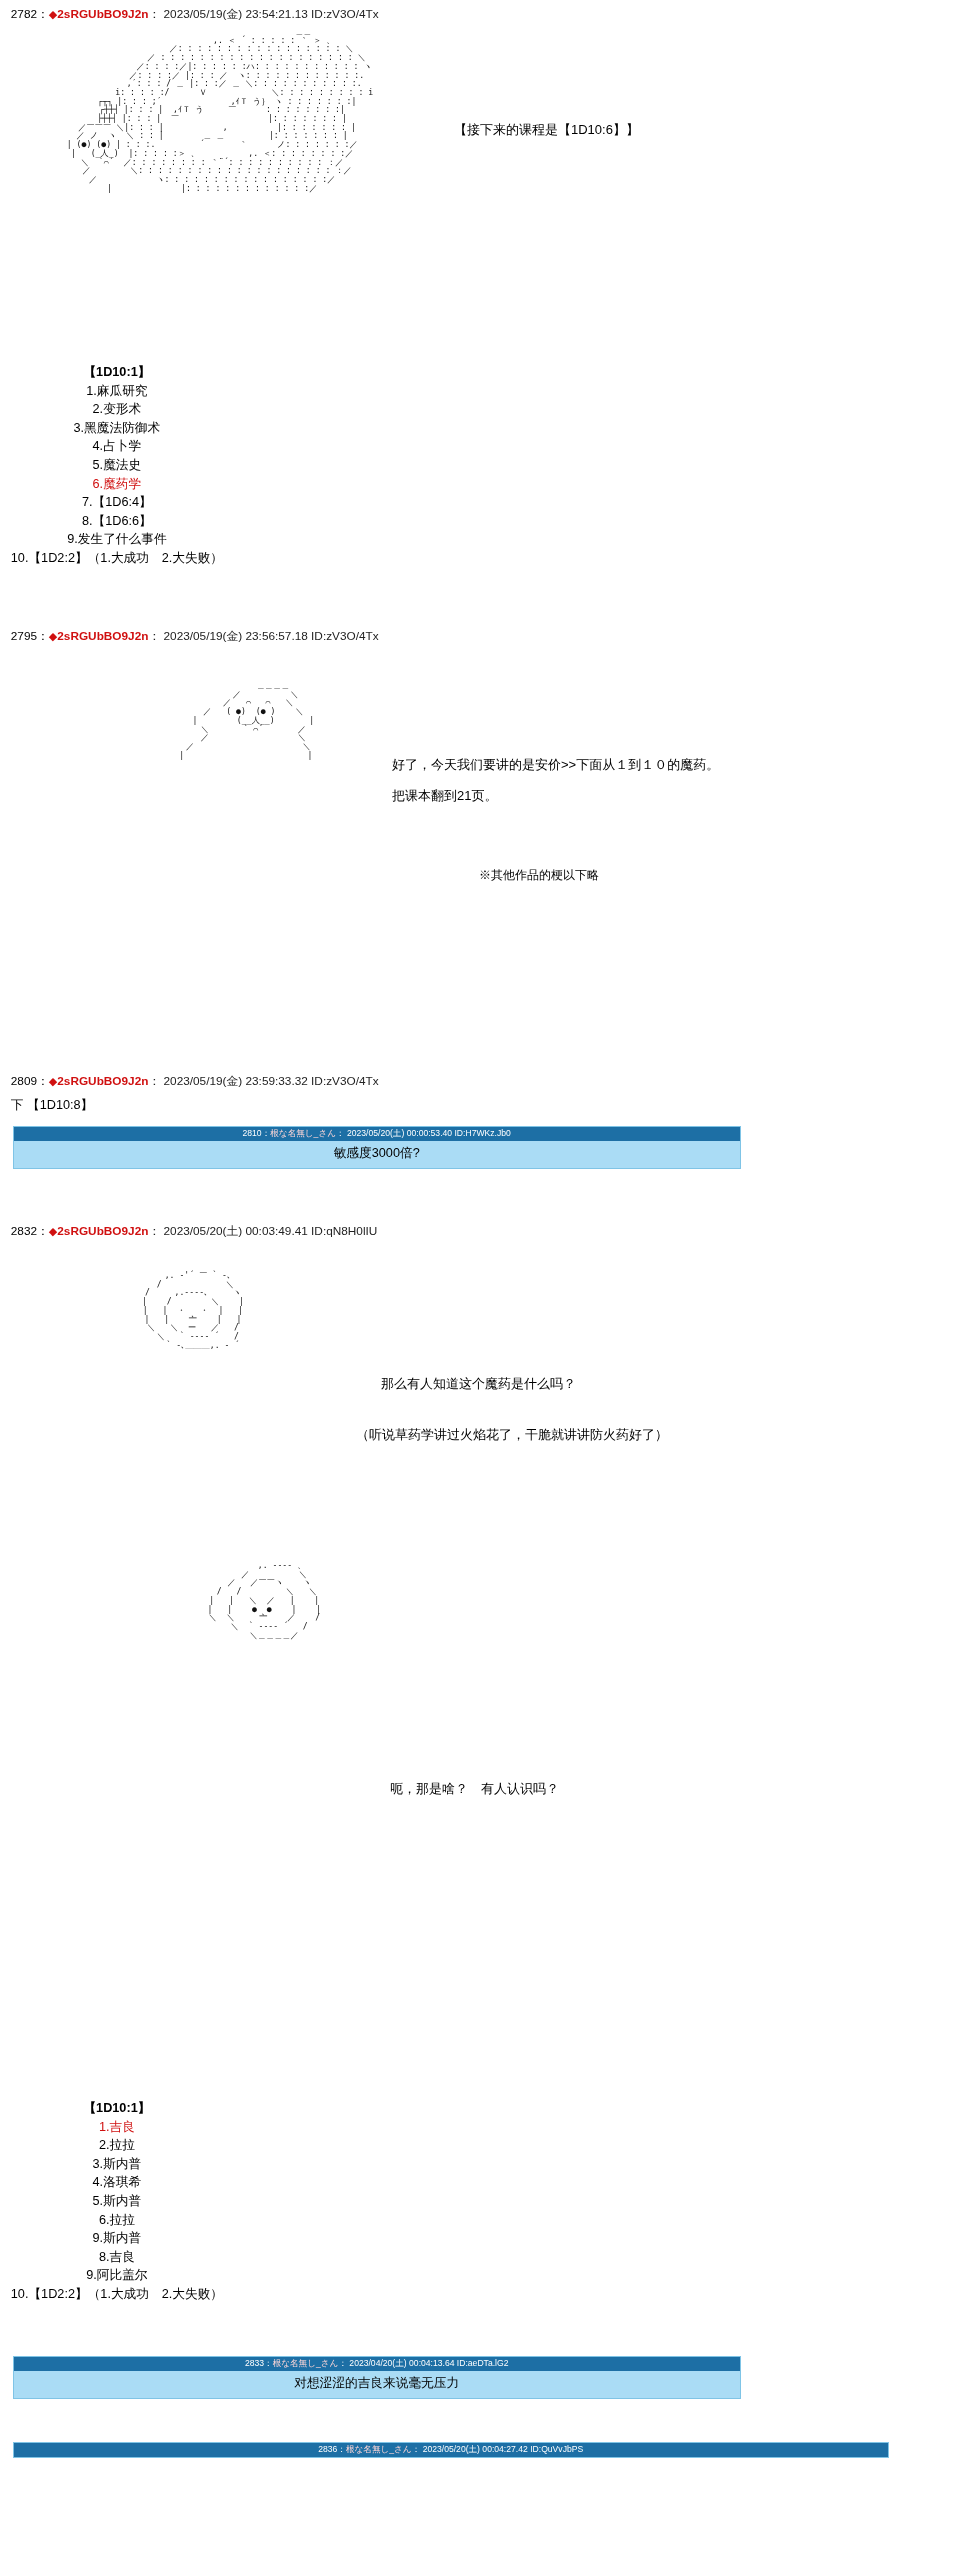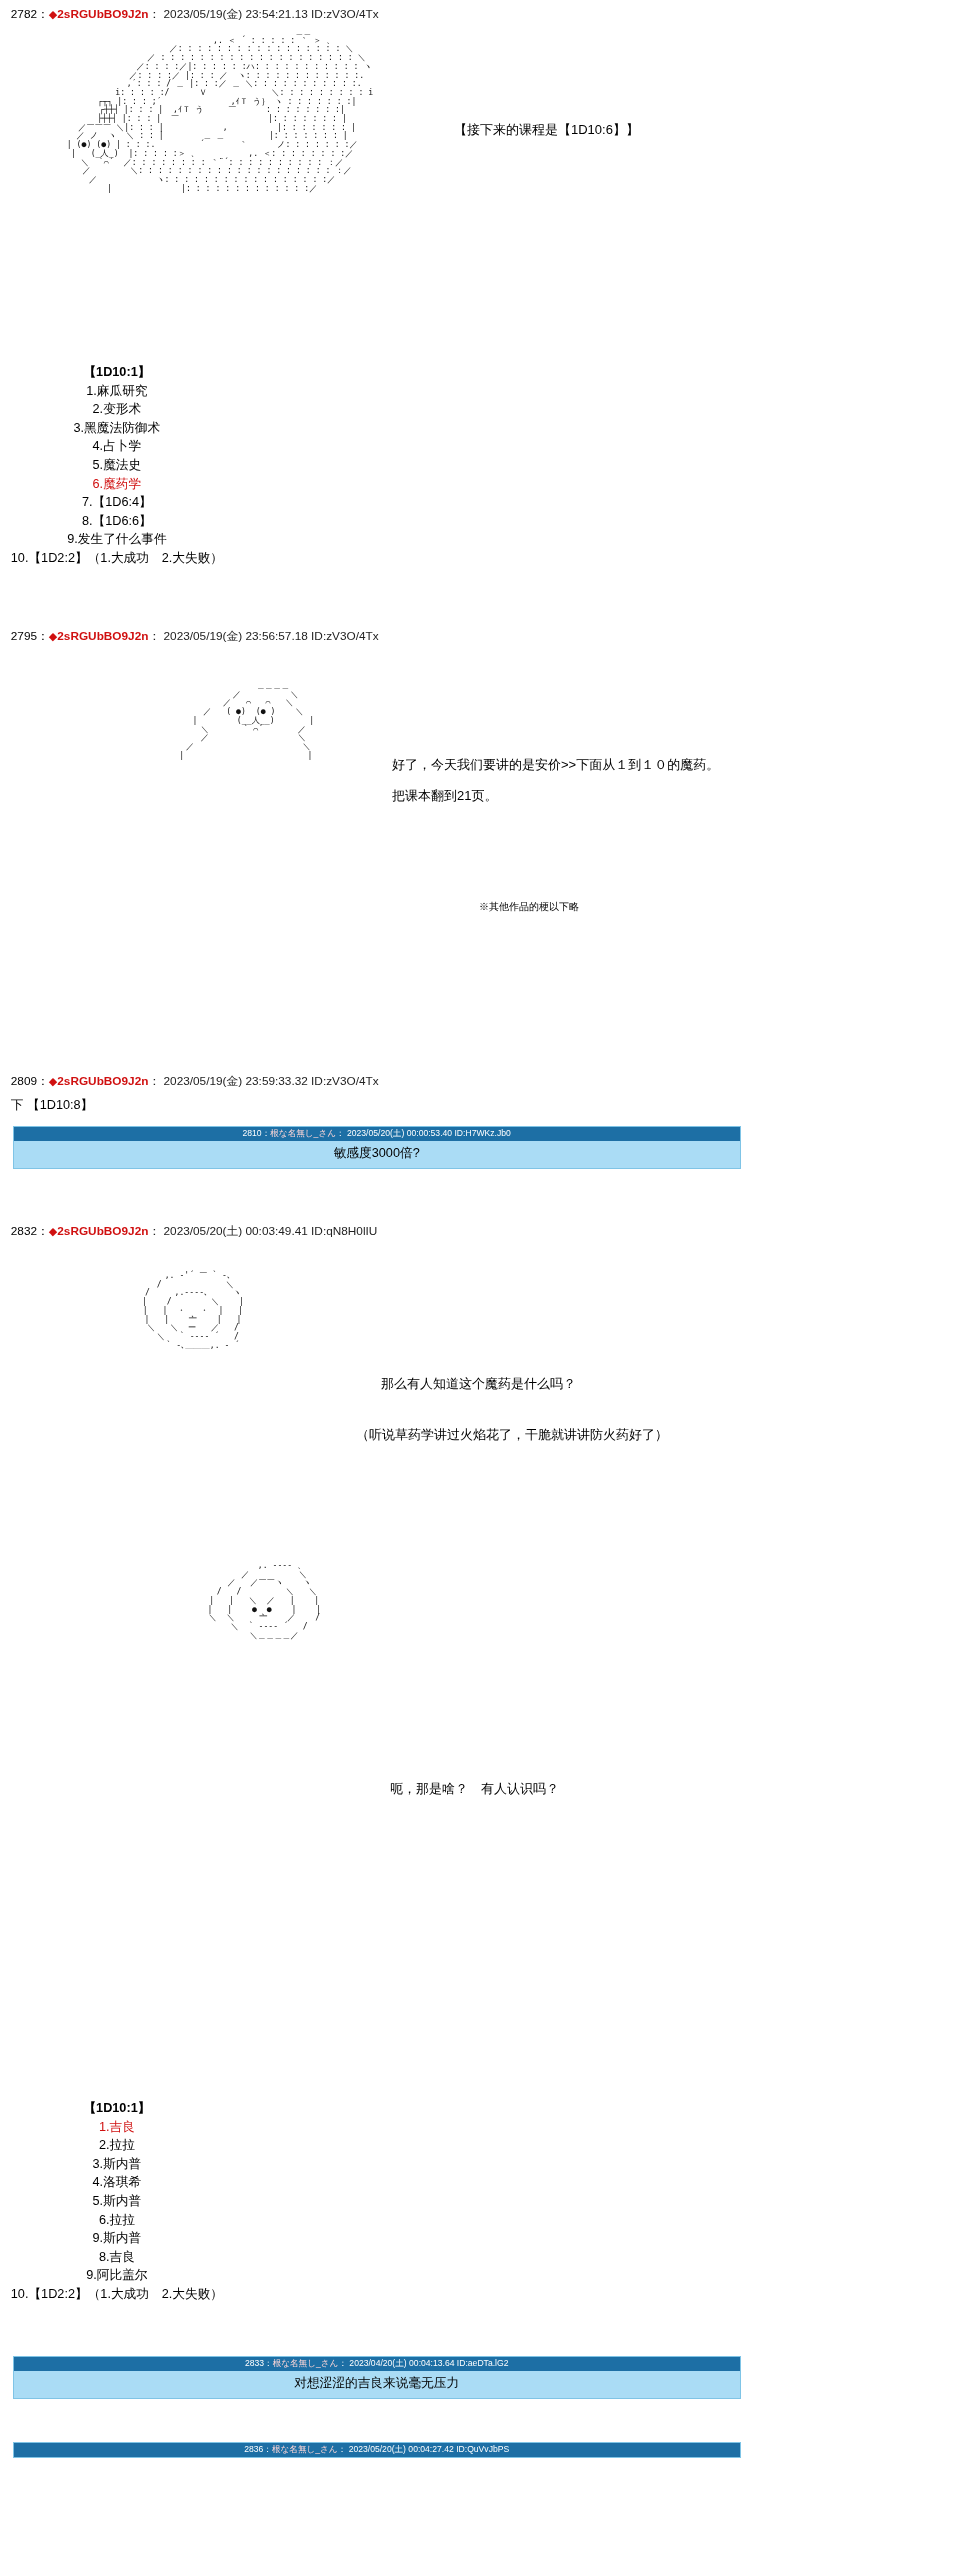--- a/index.html
+++ b/index.html
@@ -33,21 +33,21 @@
     color:#111;
     letter-spacing:0px;
   }
 
   
   .say{
     font-size:13px;
     line-height:23.6px;
     color:#000;
   }
-  .say.small{font-size:10px;margin-top:31px;}
+  .say.small{font-size:12px;}
 
   
   .choices{
     font-size:12.7px;
     line-height:18.6px;
     padding-left:5.4px;
   }
   .choices .hl{color:#d01010;}
 
   
@@ -199,20 +199,20 @@
     <div>10.【1D2:2】（1.大成功　2.大失败）</div>
   </div>
 
   <div class="abs bubble" style="left:12.7px;top:2356px;width:728px;">
     <div class="bhead">
       <span>2833</span><span>：</span><span class="bname">根な名無し_さん</span><span>： 2023/04/20(土) 00:04:13.64 ID:aeDTa.lG2</span>
     </div>
     <div class="btext">对想涩涩的吉良来说毫无压力</div>
   </div>
 
-  <div class="abs bubble" style="left:12.7px;top:2442px;width:728px;">
+  <div class="abs bubble" style="left:12.7px;top:2442px;width:876px;">
     <div class="bhead">
       <span>2836</span><span>：</span><span class="bname">根な名無し_さん</span><span>： 2023/05/20(土) 00:04:27.42 ID:QuVvJbPS</span>
     </div>
   </div>
 
 </div>
 
 
 </body></html>

